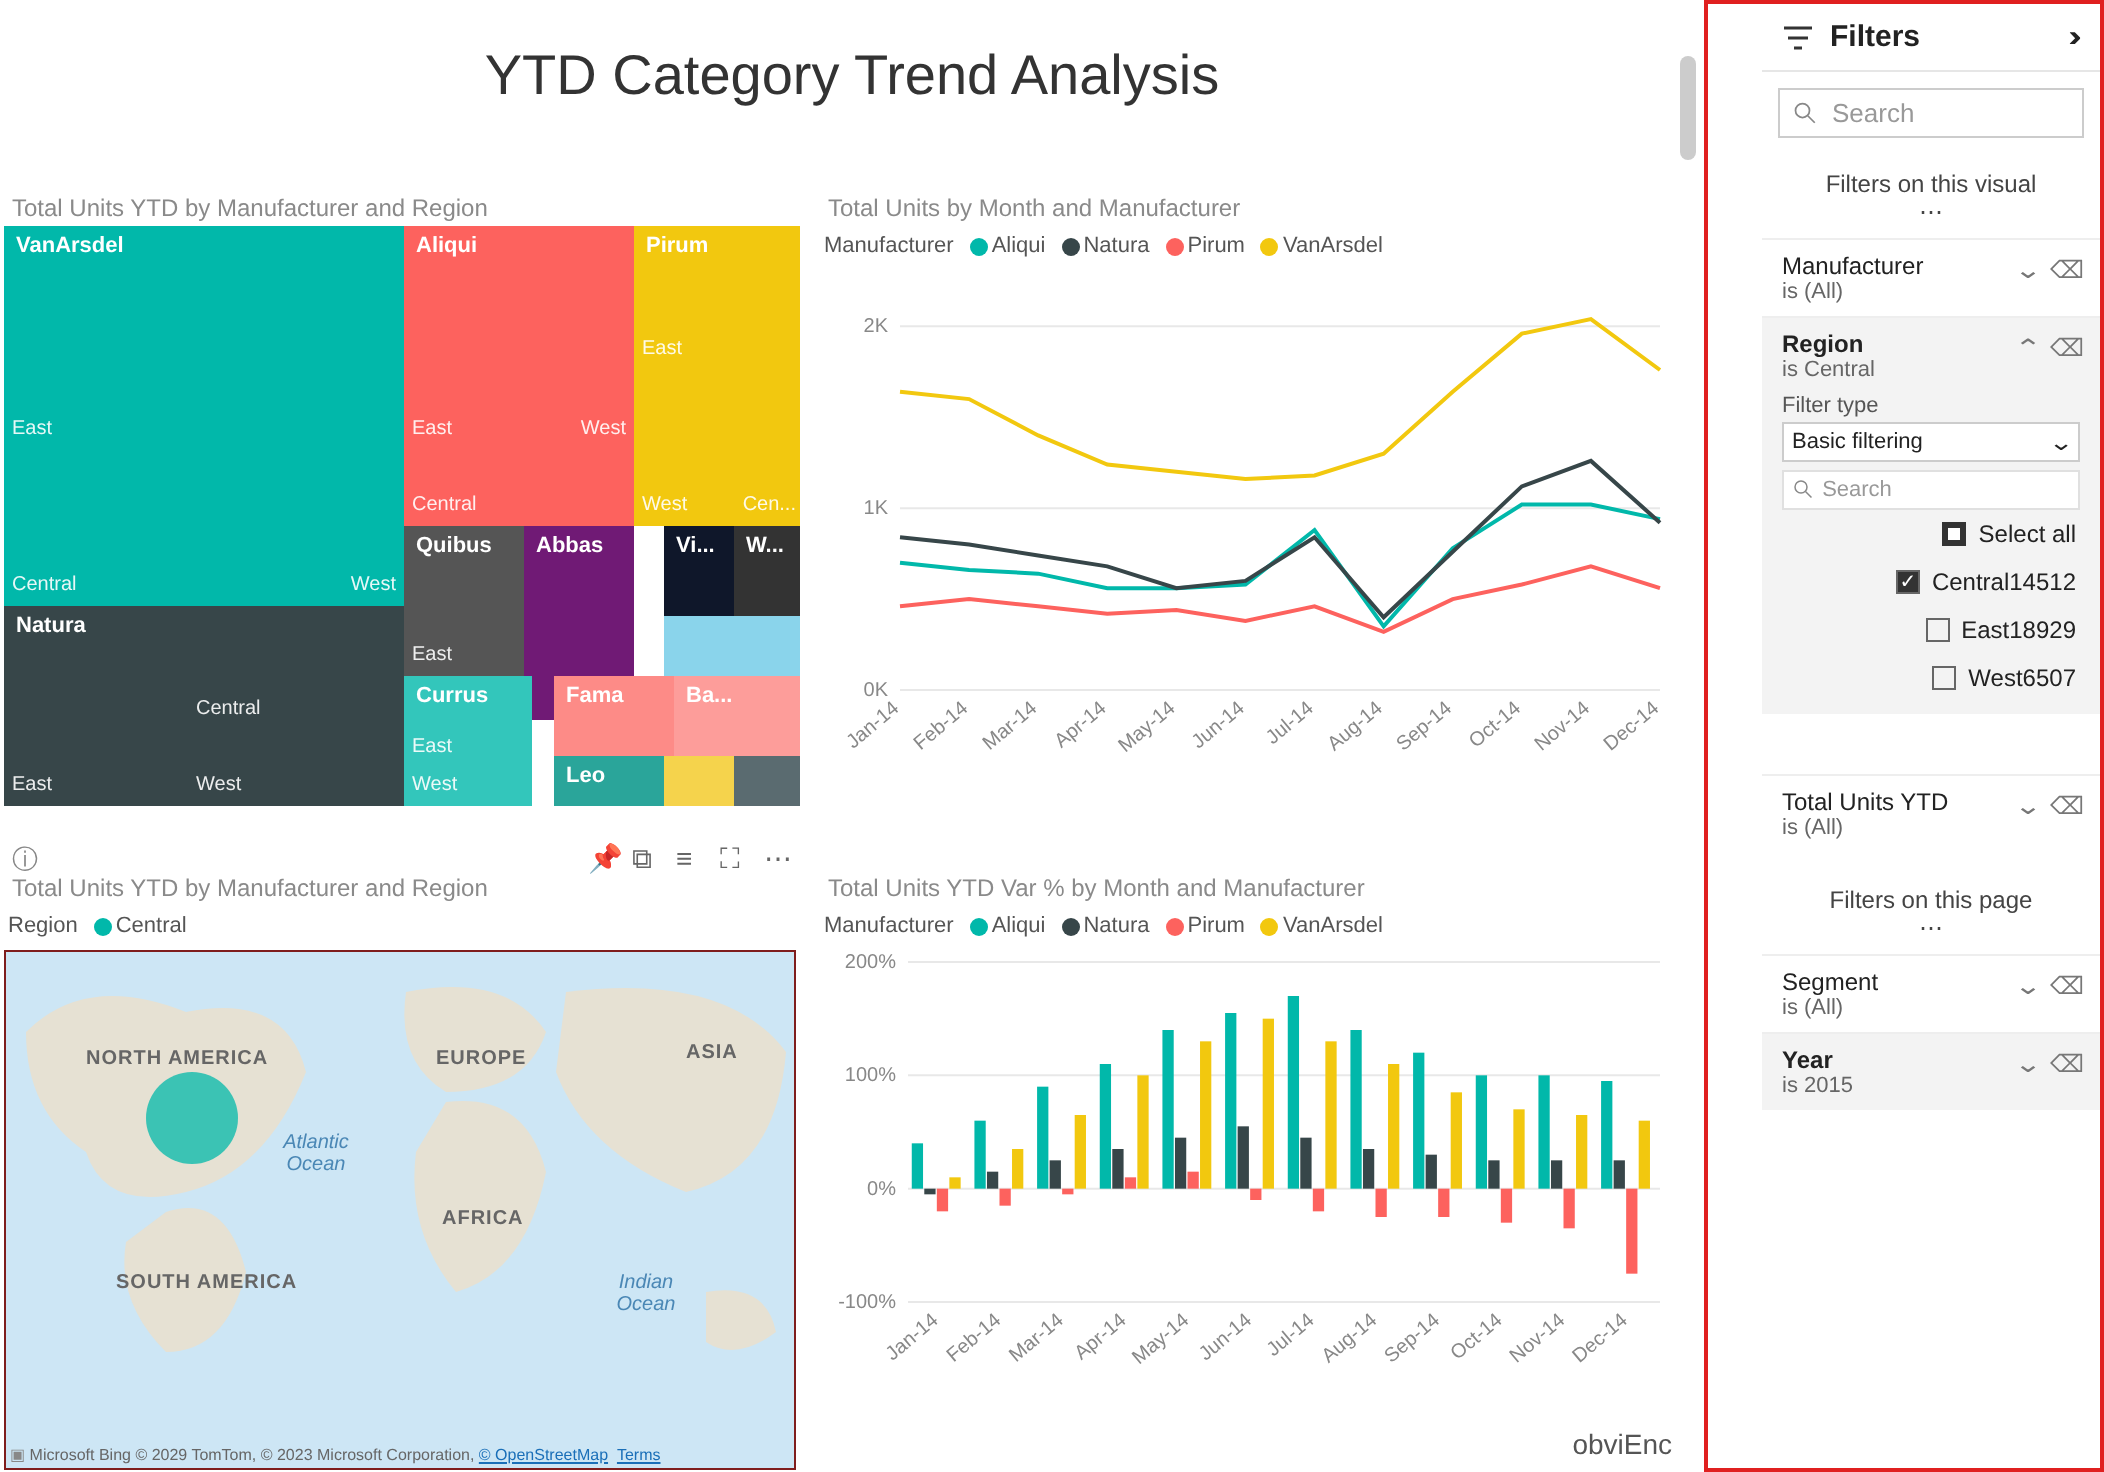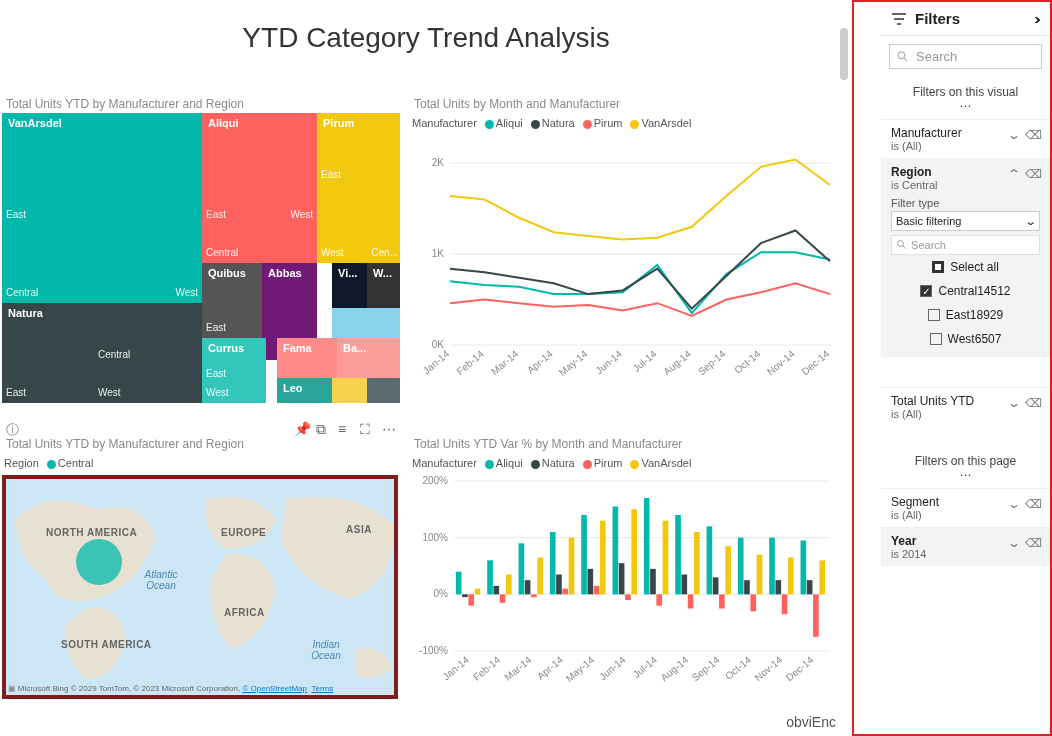--- a/index.html
+++ b/index.html
@@ -18,41 +18,41 @@
 .axis-text { font-size:10px; fill:#888; }
 
 .treemap { position:relative; width:100%; height:300px; }
 .treemap .cell { position:absolute; color:#fff; font-size:11px; padding:4px 6px; overflow:hidden; line-height:1.2;}
 .sub { position:absolute; font-size:10px; color:rgba(255,255,255,0.9);}
 
 .toolbar { position:absolute; right:4px; top:326px; display:flex; gap:8px; color:#666;}
 .toolbar span, .toolbar svg { width:14px; height:14px; cursor:pointer; font-size:14px;}
 .info-icon { position:absolute; left:4px; top:326px; color:#888; font-size:13px;}
 
-.map { position:relative; width:396px; height:224px; background:#cde6f5; overflow:hidden; border:4px solid #7f1d1d;}
+.map { position:relative; width:396px; height:260px; background:#cde6f5; overflow:hidden; border:1px solid #7f1d1d;}
 .continent-label { position:absolute; font-size:10px; font-weight:700; color:#666; letter-spacing:0.5px;}
 .ocean-label { position:absolute; font-size:10px; font-style:italic; color:#4a87b5;}
 .map-dot { position:absolute; width:46px; height:46px; border-radius:50%; background:#01b8aa; opacity:0.75;}
 .map-attrib { position:absolute; bottom:2px; left:2px; right:2px; font-size:8px; color:#666;}
 .map-attrib a { color:#1a6fb8; text-decoration:underline;}
 
 
 .fp-head { display:flex; align-items:center; gap:8px; font-size:15px; font-weight:600; padding:8px 10px; border-bottom:1px solid #e6e6e6;}
 .fp-search { margin:8px 8px; border:1px solid #ccc; display:flex; align-items:center; padding:4px 6px; font-size:13px; color:#999;}
 .fp-search svg { width:14px; height:14px; margin-right:6px;}
 .fp-section-h { font-size:12px; color:#444; padding:8px 10px 6px; display:flex; justify-content:space-between; align-items:center;flex-direction:column;}
 .card { border-top:1px solid #eee; padding:6px 10px; position:relative;}
 .card.active { background:#f3f3f3;}
 .card .nm { font-size:12px; color:#222;}
 .card .st { font-size:11px; color:#666;}
 .card .ico { position:absolute; right:8px; top:8px; color:#777; display:flex; gap:6px;}
 .ft-label { font-size:11px; color:#555; margin:6px 0 2px;}
 .ft-select { width:100%; border:1px solid #ccc; background:#fff; font-size:11px; padding:3px 4px;}
 .ft-search { display:flex; align-items:center; border:1px solid #e0e0e0; background:#fff; padding:3px 4px; font-size:11px; color:#999; margin-top:4px;}
-.ck-row { display:flex; align-items:center; justify-content:center; font-size:12px; padding:5px 2px;}
+.ck-row { display:flex; align-items:center; justify-content:flex-end; font-size:12px; padding:5px 2px;}
 .ck-box { width:12px; height:12px; border:1px solid #666; margin-right:6px; display:inline-flex; align-items:center; justify-content:center; font-size:10px;}
 .ck-left { display:flex; align-items:center;}
 .scroll-thumb { position:absolute; right:-2px; top:28px; width:8px; height:52px; background:#ccc; border-radius:4px;}
 #obvienc { position:absolute; right:16px; bottom:6px; font-size:14px; color:#555;}
 .chev { display:inline-block; transform:scaleX(1.4);}
 </style>
 </head>
 <body>
 
 <div class="report">
@@ -354,34 +354,34 @@
 
   <div class="card" style="margin-top:30px">
     <div class="nm">Total Units YTD</div>
     <div class="st">is (All)</div>
     <div class="ico">
         <span class="chev">⌄</span>
         <span>⌫</span>
       </div>
   </div>
 
-  <div class="fp-section-h" style="margin-top:20px">
+  <div class="fp-section-h" style="margin-top:9px">
     <span>Filters on this page</span>
     <span>⋯</span>
   </div>
 
   <div class="card">
     <div class="nm">Segment</div>
     <div class="st">is (All)</div>
     <div class="ico">
         <span class="chev">⌄</span>
         <span>⌫</span>
       </div>
   </div>
   <div class="card active">
     <div class="nm" style="font-weight:600">Year</div>
-    <div class="st">is 2014</div>
+    <div class="st">is 2015</div>
     <div class="ico">
         <span class="chev">⌄</span>
         <span>⌫</span>
       </div>
   </div>
 </div>
 
 </body></html>

